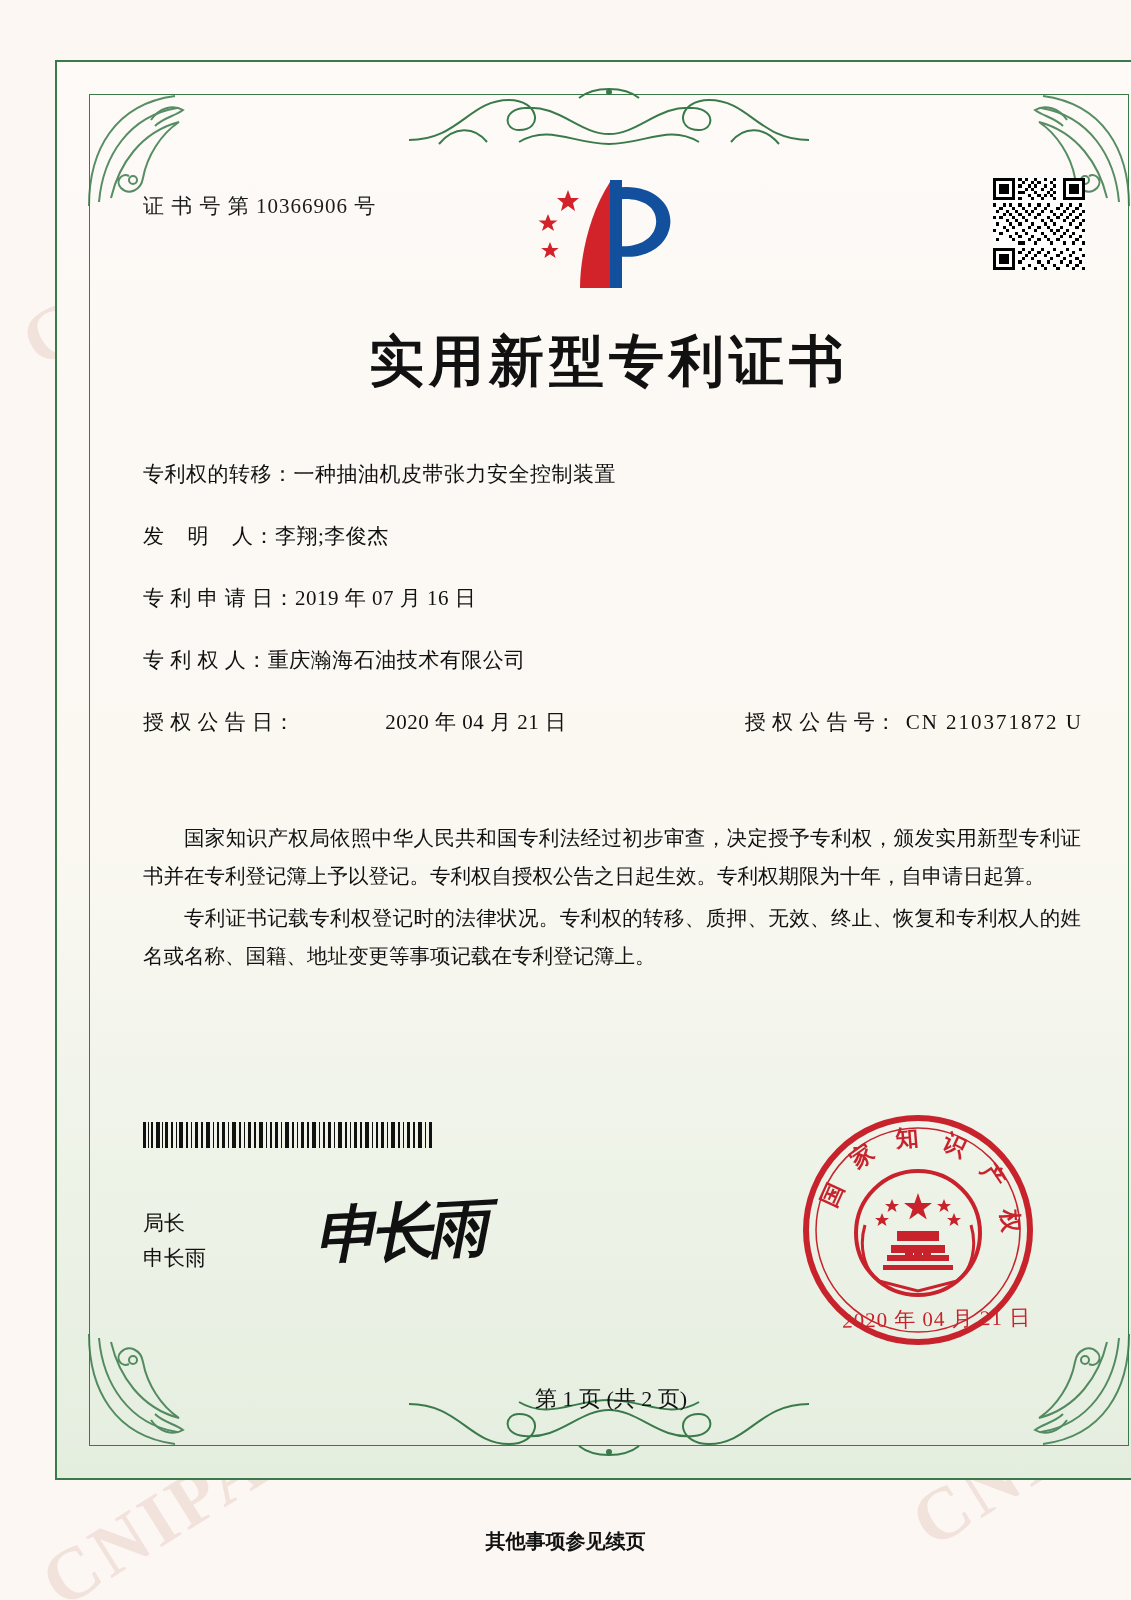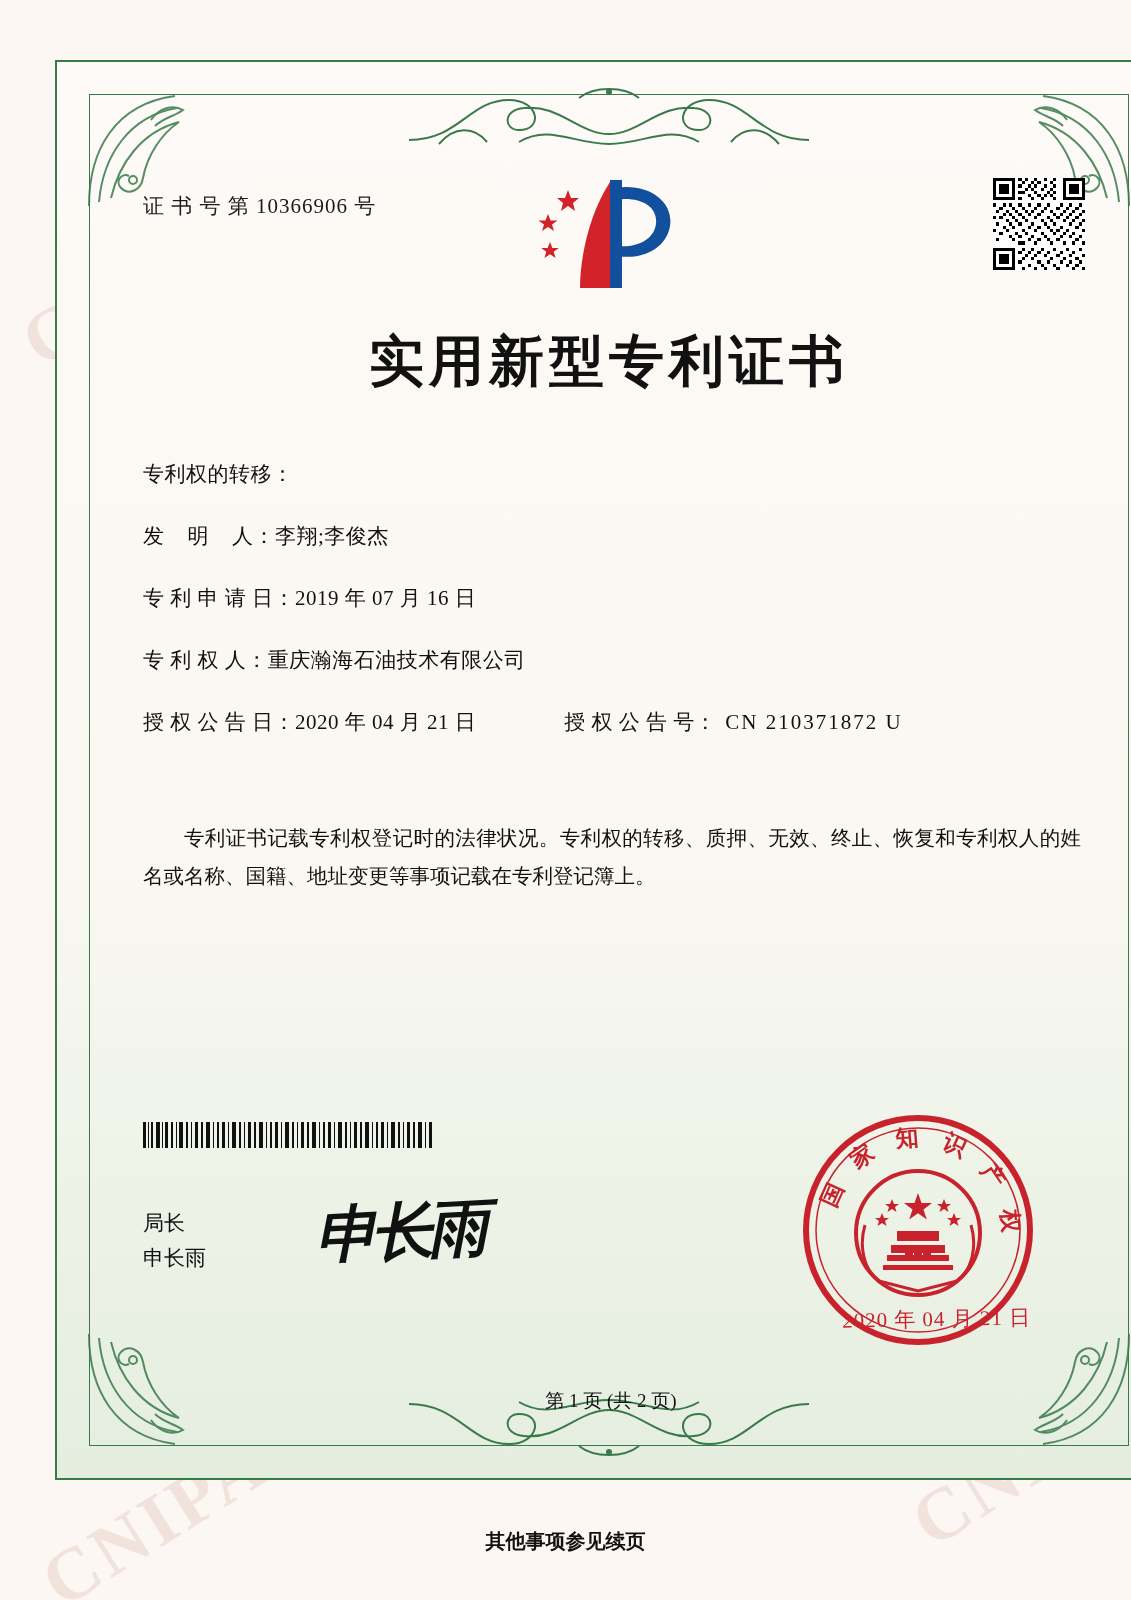--- a/index.html
+++ b/index.html
@@ -166,20 +166,21 @@
   .field-value.mono {
     font-family: "Liberation Serif", serif;
     letter-spacing: 2px;
   }
   .row-inline {
     display: flex;
     align-items: baseline;
     font-size: 21px;
     color: #111;
     margin-bottom: 22px;
+    justify-content: space-between;
   }
   .row-inline .group2 {
     margin-left: 88px;
     display: flex;
     align-items: baseline;
     gap: 9px;
   }
 
   .paragraphs {
     position: absolute;
@@ -241,21 +242,21 @@
     letter-spacing: 1px;
     transform: rotate(-1deg);
   }
 
   .page-indicator {
     position: absolute;
     left: 4px;
     right: 0;
     bottom: 6px;
     text-align: center;
-    font-size: 19px;
+    font-size: 22px;
     color: #111;
   }
 
   .footer-note {
     position: absolute;
     left: 0;
     right: 0;
     top: 1528px;
     text-align: center;
     font-size: 20px;
@@ -556,20 +557,21 @@
           <polygon points="36,74 38.4,80 44.8,80 39.7,83.8 41.6,90 36,86.2 30.4,90 32.3,83.8 27.2,80 33.6,80"></polygon>
         </g>
       </svg>
     </div>
 
     <div class="main-title">实用新型专利证书</div>
 
     <div class="fields">
       <div class="field-row">
         <span class="field-label">专利权的转移：</span>
+        <span class="field-value">一种抽油机皮带张力安全控制装置</span>
       </div>
       <div class="field-row">
         <span class="field-label">发    明    人：</span>
         <span class="field-value">李翔;李俊杰</span>
       </div>
       <div class="field-row">
         <span class="field-label">专 利 申 请 日：</span>
         <span class="field-value">2019 年 07 月 16 日</span>
       </div>
       <div class="field-row">
@@ -580,20 +582,21 @@
         <span class="field-label">授 权 公 告 日：</span>
         <span class="field-value">2020 年 04 月 21 日</span>
         <span class="group2">
           <span class="field-label">授 权 公 告 号：</span>
           <span class="field-value mono">CN 210371872 U</span>
         </span>
       </div>
     </div>
 
     <div class="paragraphs">
+      <p>国家知识产权局依照中华人民共和国专利法经过初步审查，决定授予专利权，颁发实用新型专利证书并在专利登记簿上予以登记。专利权自授权公告之日起生效。专利权期限为十年，自申请日起算。</p>
       <p>专利证书记载专利权登记时的法律状况。专利权的转移、质押、无效、终止、恢复和专利权人的姓名或名称、国籍、地址变更等事项记载在专利登记簿上。</p>
     </div>
 
     <div class="barcode">
       <svg viewBox="0 0 300 26" width="300" height="26" shape-rendering="crispEdges">
         <g fill="#111">
           <rect x="0" y="0" width="3" height="26"></rect>
             <rect x="5" y="0" width="1" height="26"></rect>
           <rect x="8" y="0" width="2" height="26"></rect>
             <rect x="13" y="0" width="4" height="26"></rect>

